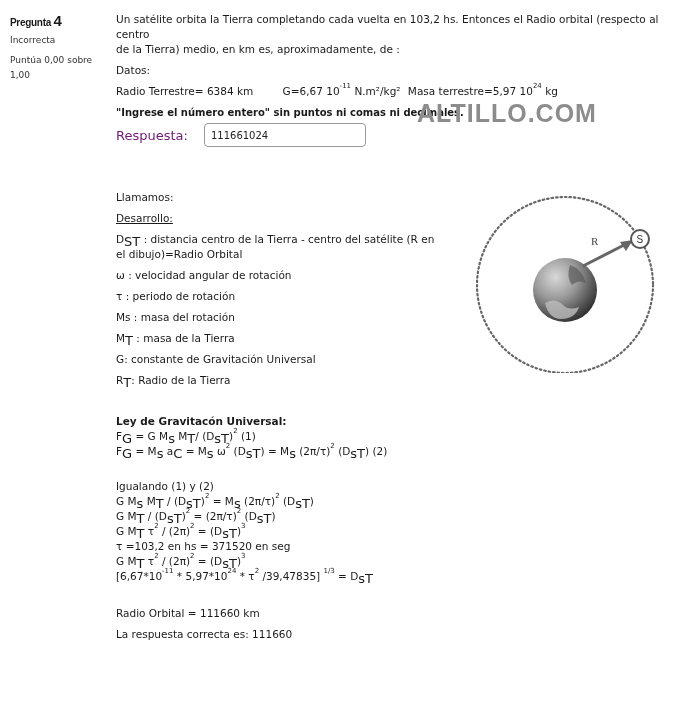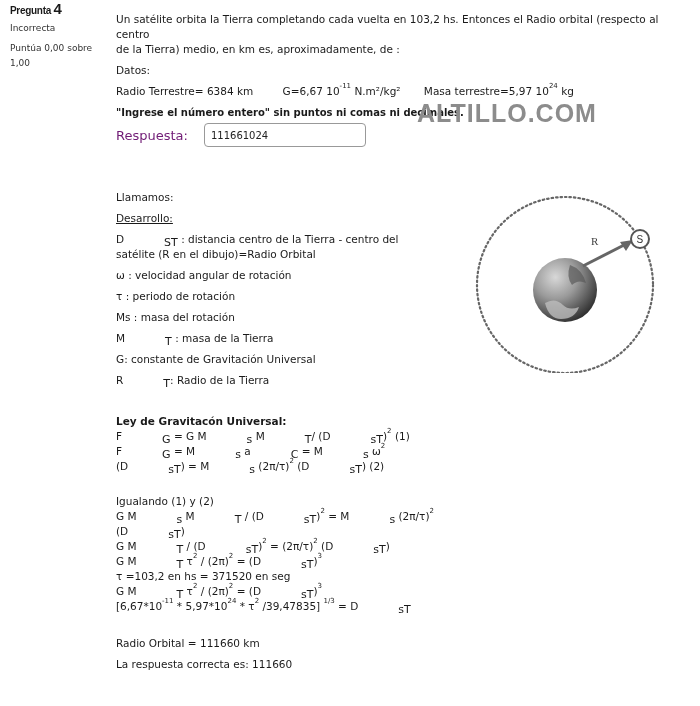--- a/index.html
+++ b/index.html
@@ -1,27 +1,27 @@
 <!DOCTYPE html>
 <html><head>
 <meta charset="utf-8">
 <style>
   html, body { margin: 0; padding: 0; background: #ffffff; }
   body { width: 700px; height: 706px; position: relative; overflow: hidden;
          font-family: "DejaVu Sans", sans-serif; color: #1a1a1a; }
-  .info { position: absolute; left: 10px; top: 0; width: 95px; }
+  .info { position: absolute; left: 10px; top: 12px; width: 95px; }
   .qno { font-family: "Liberation Sans Narrow", "Liberation Sans", sans-serif; font-size: 10px; font-weight: bold; letter-spacing: -0.3px; }
   .qno .num { font-size: 15px; }
   .state { font-size: 9px; margin-top: 6px; color: #333; }
   .grade { font-size: 9px; margin-top: 8px; color: #333; line-height: 15px; }
   .content { position: absolute; left: 116px; top: 12px; width: 560px; font-size: 10.5px; line-height: 15px; }
   .p { margin: 0 0 6px 0; }
   b { font-weight: normal; }
   sup { font-size: 7px; vertical-align: 7px; line-height: 0; }
-  sub { font-size: 11px; vertical-align: -3px; line-height: 0; margin-left: 40px; }
+  sub { font-size: 13px; vertical-align: -3px; line-height: 0; }
   .watermark { position: absolute; left: 417px; top: 99px; font-family: "Liberation Sans", sans-serif;
                font-weight: bold; font-size: 25px; color: #8c8c8c; letter-spacing: 1px; }
   .answer { position: absolute; left: 116px; top: 123px; display: flex; align-items: center; }
   .answer-label { font-size: 13px; margin-right: 16px; color: #701a75; }
   .answer-input { width: 162px; height: 24px; border: 1px solid #999; border-radius: 4px; font-size: 10px;
                   padding: 0 6px; box-sizing: border-box; font-family: "DejaVu Sans", sans-serif; color: #222; }
   .dev { position: absolute; left: 116px; top: 190px; width: 320px; font-size: 10.5px; line-height: 15px; }
   .dev .line { margin-bottom: 6px; }
   .dev .tight { margin-bottom: 0; }
   .u { text-decoration: underline; }
@@ -38,21 +38,21 @@
 
 <div class="content">
   <div class="p">
     <span>Un satélite orbita la Tierra completando cada vuelta en 103,2 hs. Entonces el Radio orbital (respecto al centro</span><br>
     <span>de la Tierra) medio, </span><b>en km</b><span> es, aproximadamente, de :</span>
   </div>
   <div class="p">Datos:</div>
   <div class="p">
     <span>Radio Terrestre= 6384 km</span>
     <span style="margin-left:26px">G=6,67 10</span><sup>-11</sup><span> N.m²/kg²</span>
-    <span style="margin-left:20px">Masa terrestre=5,97 10</span><sup>24</sup><span> kg</span>
+    <span style="margin-left:4px">Masa terrestre=5,97 10</span><sup>24</sup><span> kg</span>
   </div>
   <div class="p" style="font-weight:bold; font-size:10px;">"Ingrese el número entero" sin puntos ni comas ni decimales.</div>
 </div>
 
 <div class="watermark">ALTILLO.COM</div>
 
 <div class="answer">
   <span class="answer-label">Respuesta:</span>
   <input class="answer-input" type="text" value="111661024" style="">
 </div>

